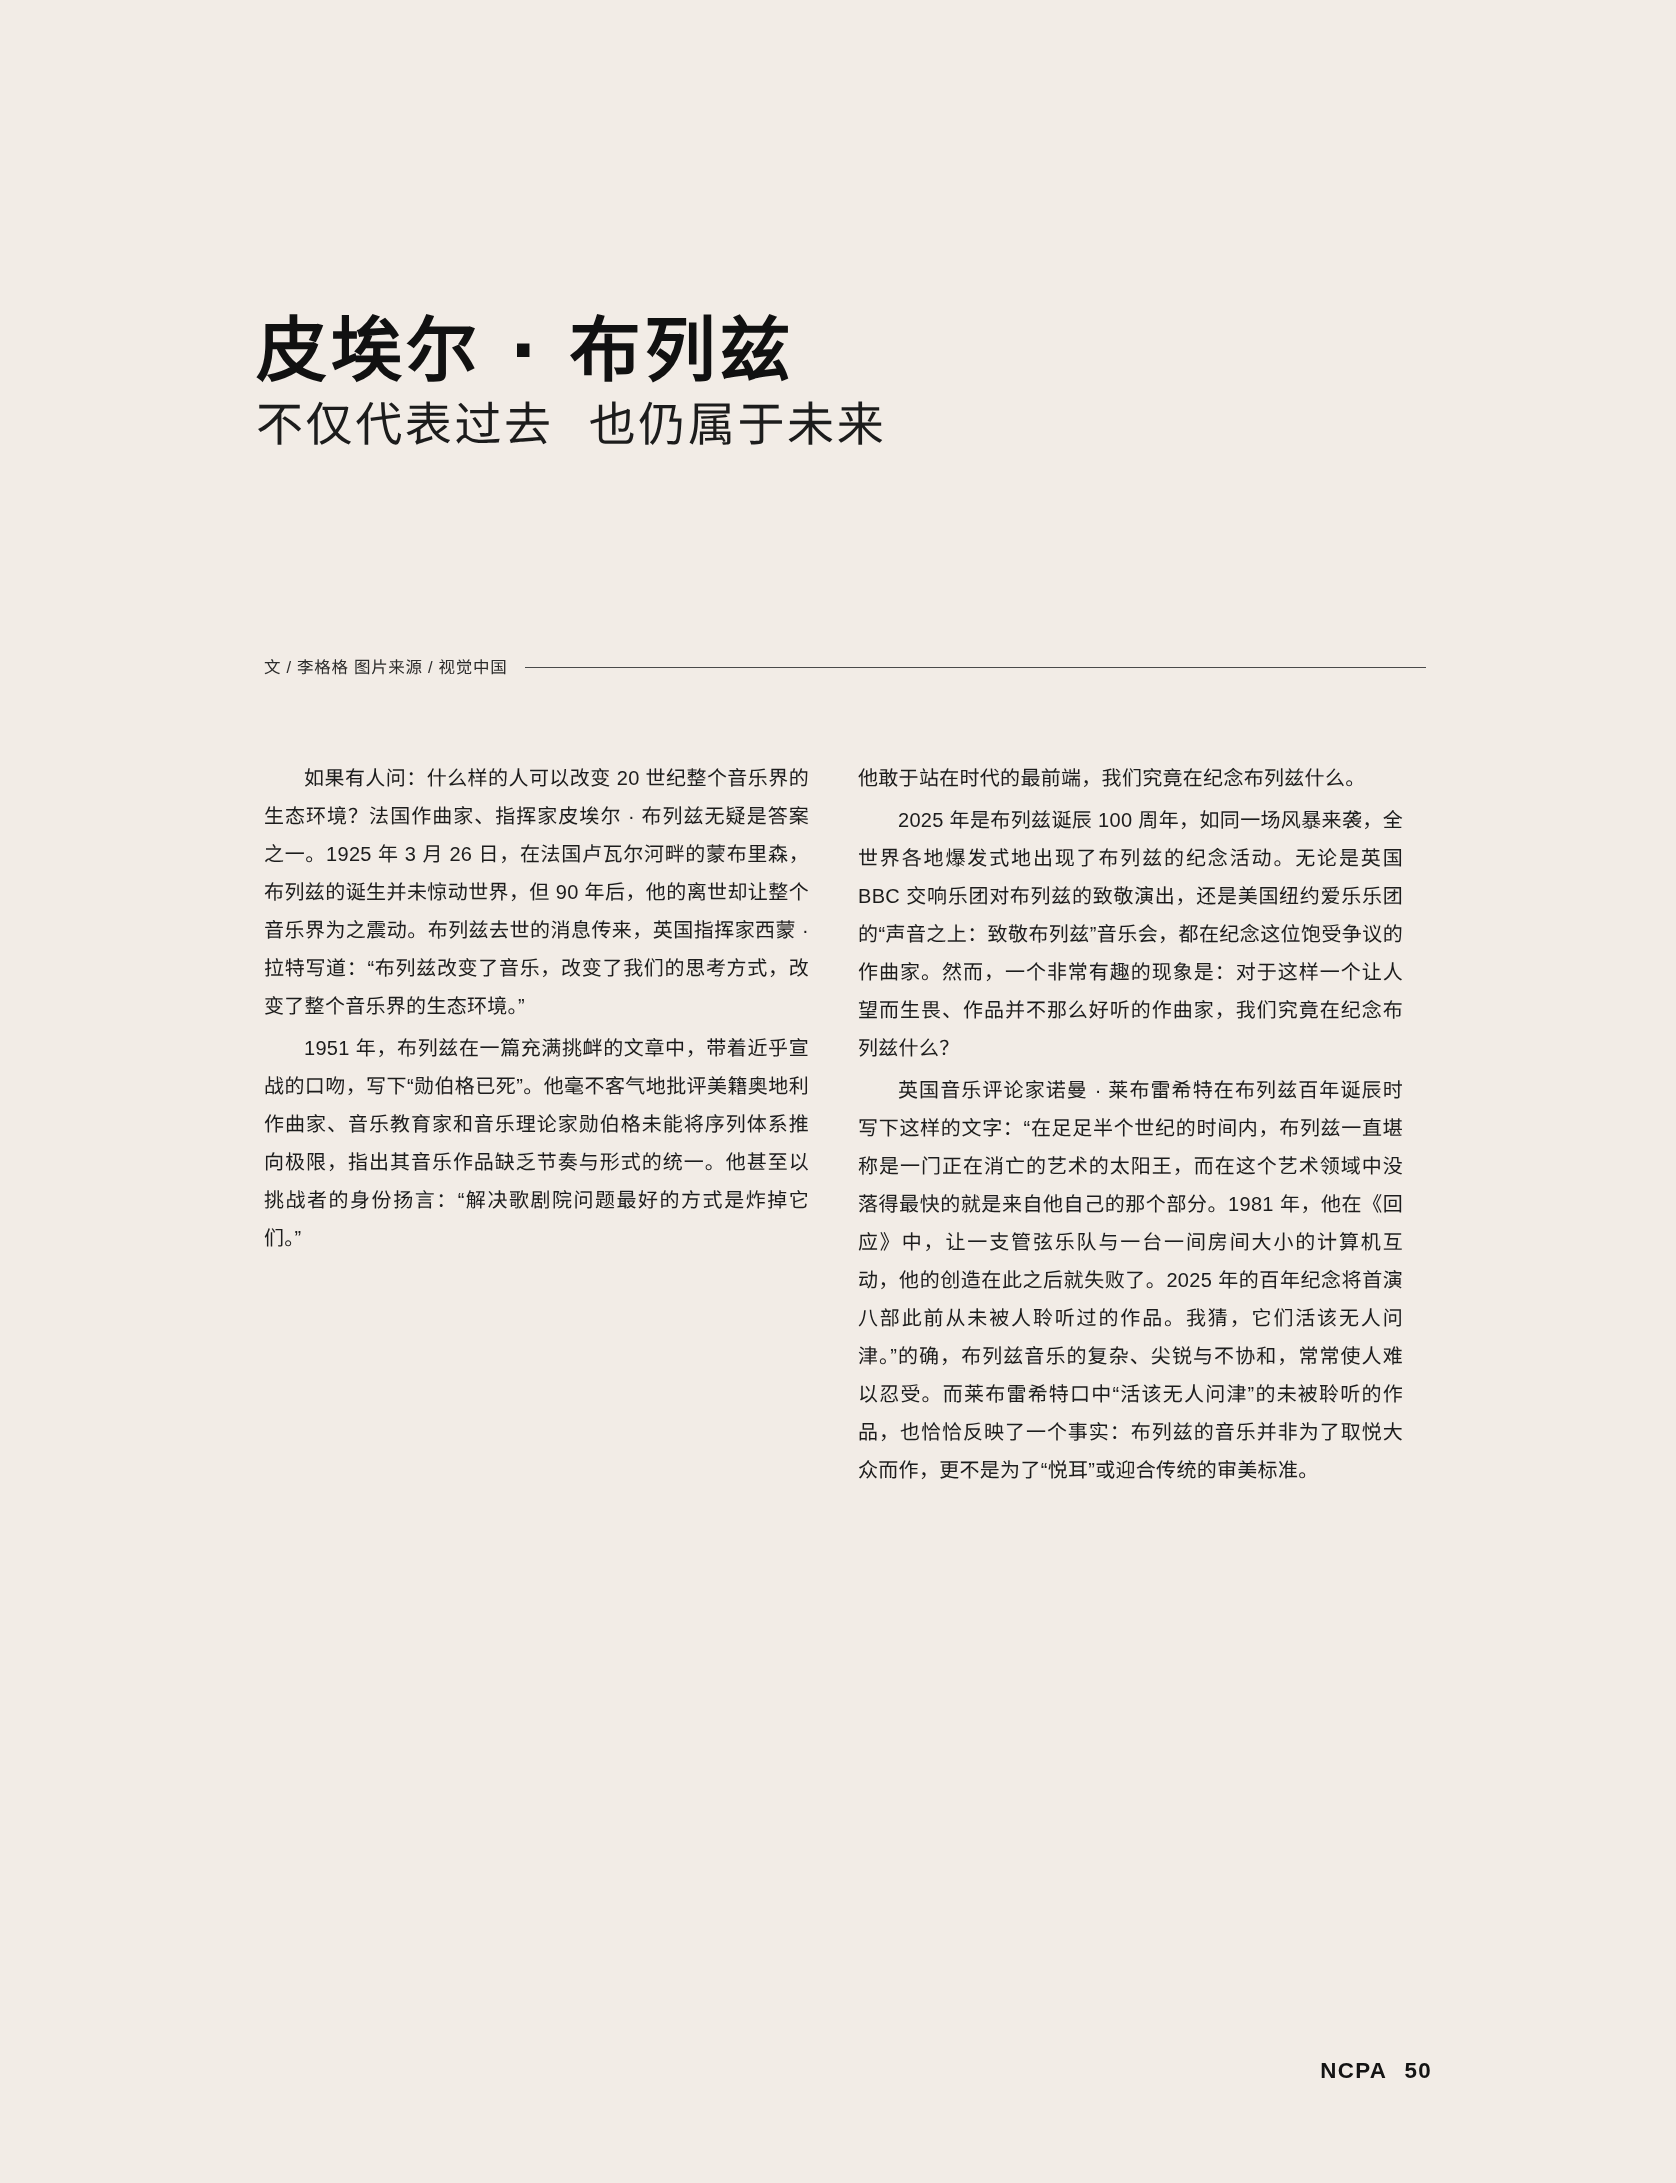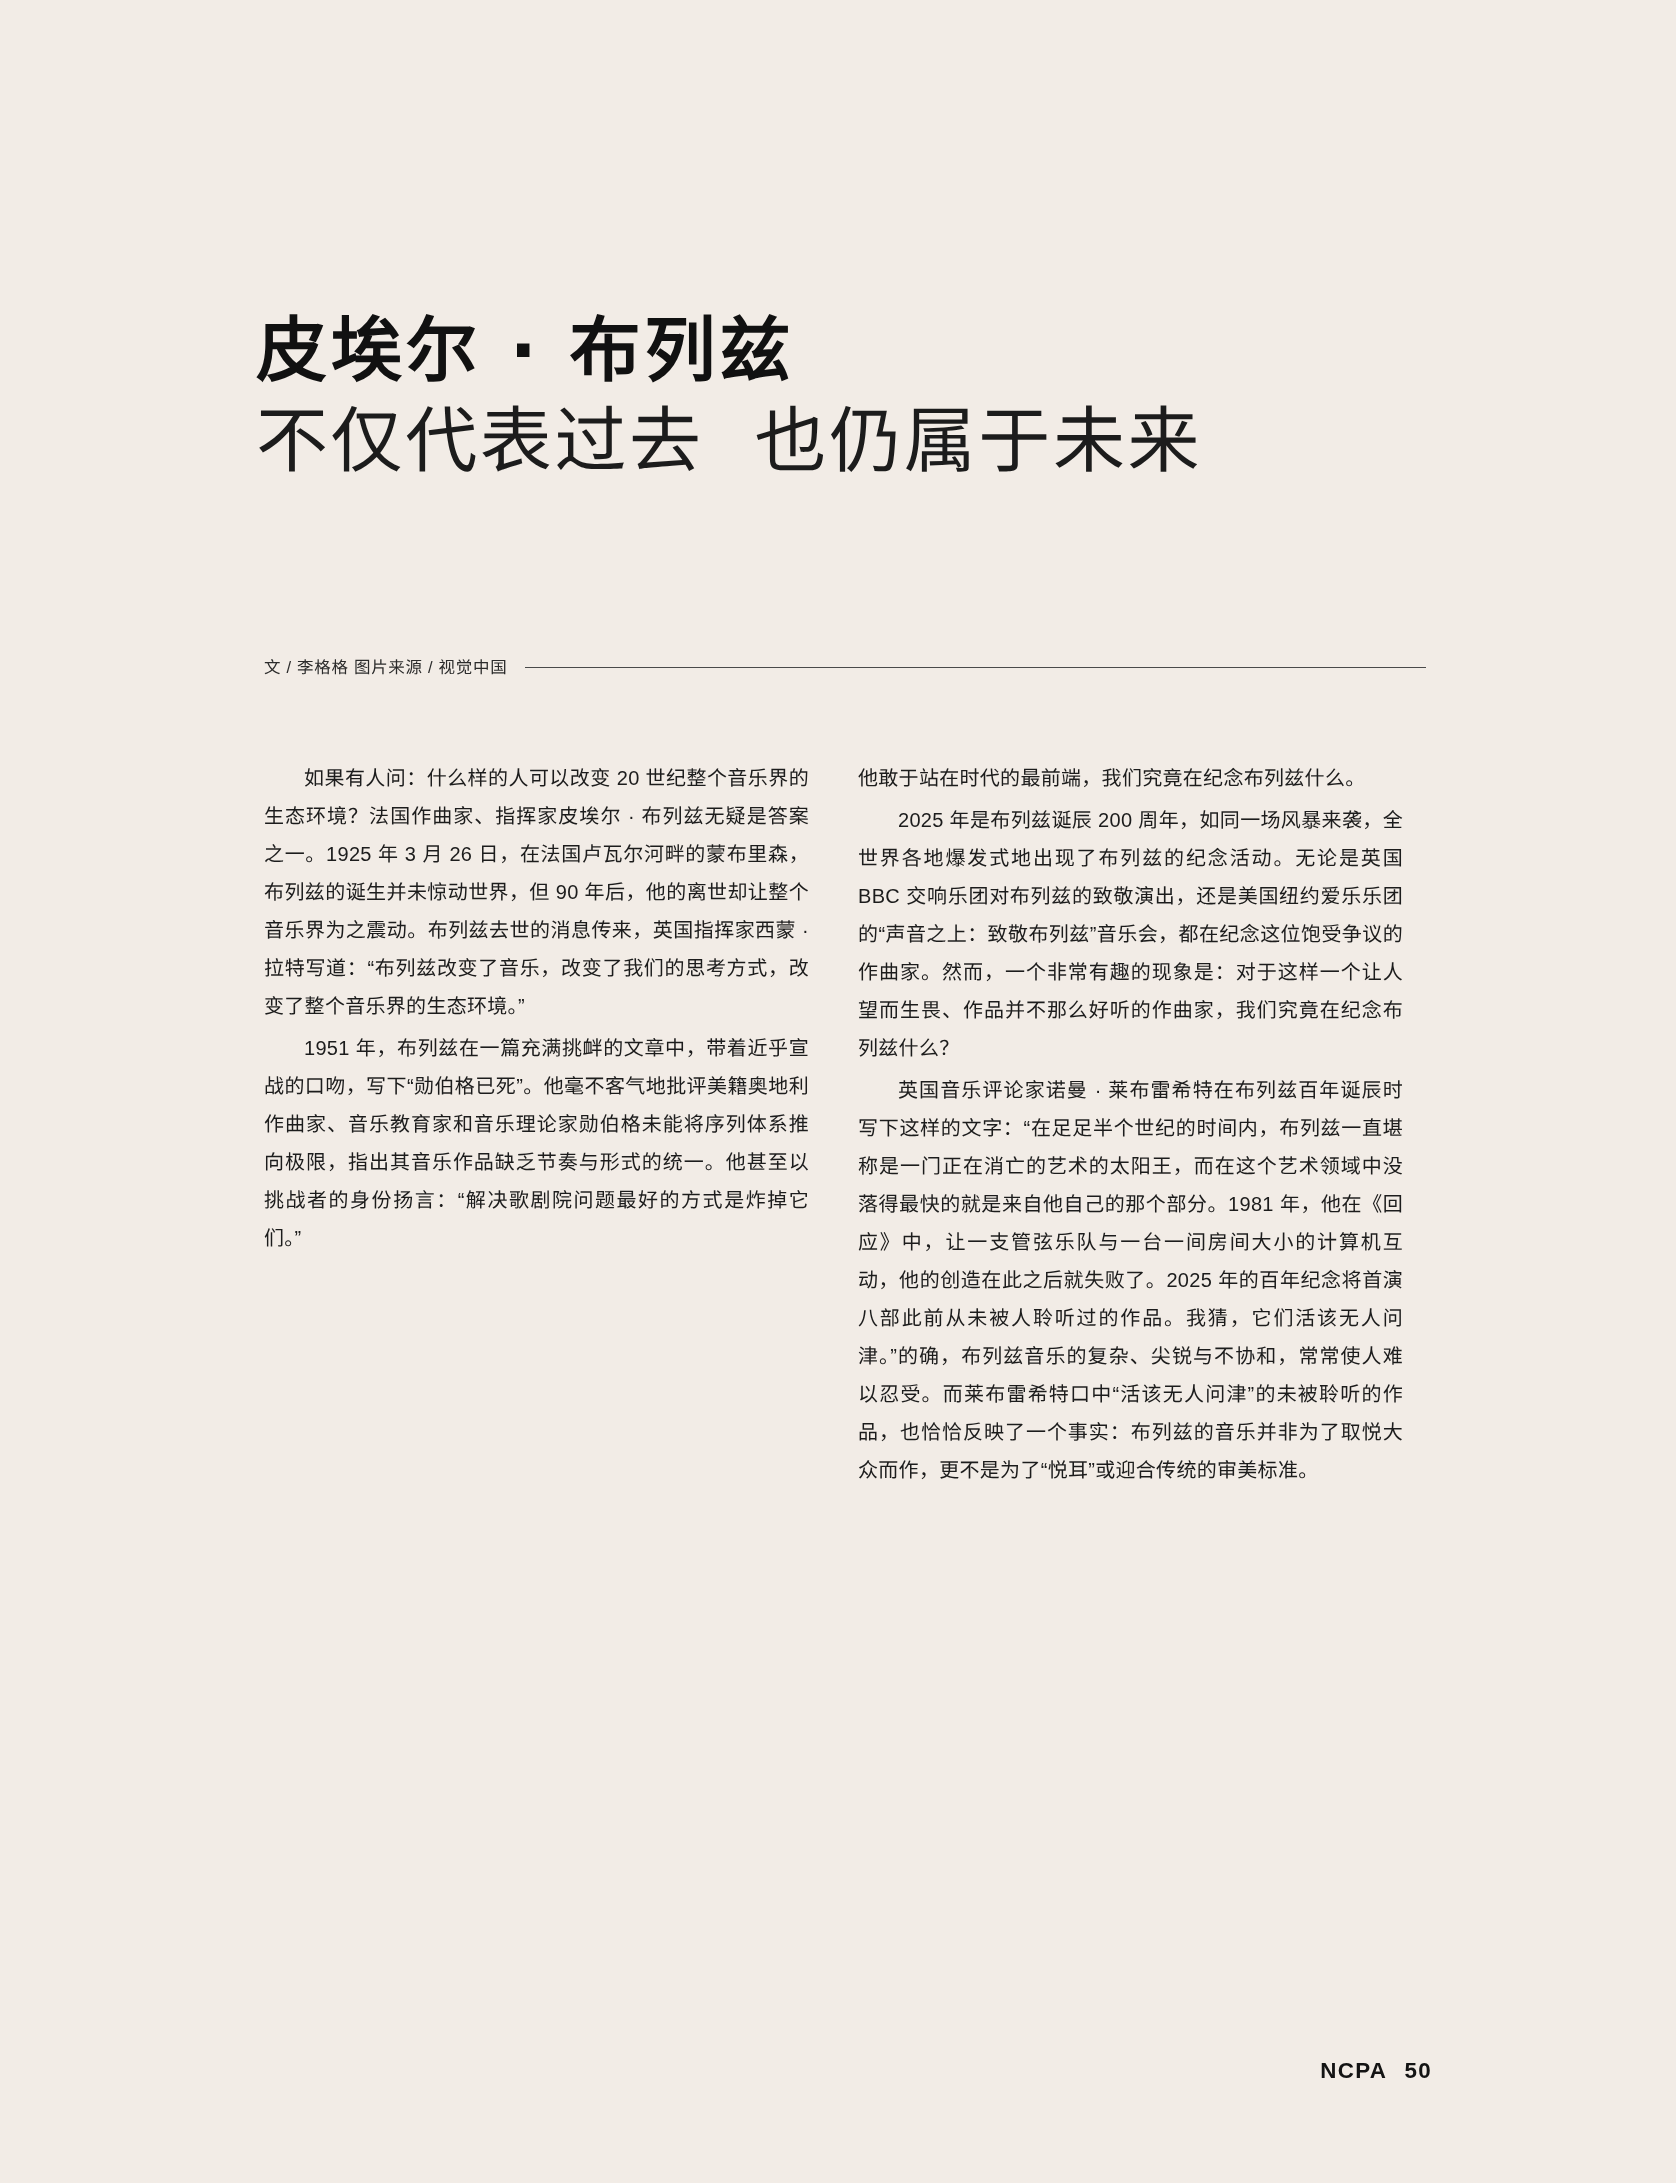--- a/index.html
+++ b/index.html
@@ -32,21 +32,21 @@
     font-weight: 700;
     font-size: 71px;
     letter-spacing: 4px;
     line-height: 1.15;
     color: #111;
     margin: 0;
   }
   .title-sub {
     font-family: "DejaVu Sans", sans-serif;
     font-weight: 300;
-    font-size: 72px;
+    font-size: 47px;
     letter-spacing: 2.6px;
     line-height: 1.25;
     color: #1c1c1c;
     margin: 4px 0 0 0;
     white-space: pre;
   }
   
   .byline-row {
     position: absolute;
     left: 264px;
@@ -122,21 +122,21 @@
     <span class="byline-rule"></span>
   </div>
 
   <div class="columns">
     <div class="col">
       <p>如果有人问：什么样的人可以改变 20 世纪整个音乐界的生态环境？法国作曲家、指挥家皮埃尔 · 布列兹无疑是答案之一。1925 年 3 月 26 日，在法国卢瓦尔河畔的蒙布里森，布列兹的诞生并未惊动世界，但 90 年后，他的离世却让整个音乐界为之震动。布列兹去世的消息传来，英国指挥家西蒙 · 拉特写道：“布列兹改变了音乐，改变了我们的思考方式，改变了整个音乐界的生态环境。”</p>
       <p>1951 年，布列兹在一篇充满挑衅的文章中，带着近乎宣战的口吻，写下“勋伯格已死”。他毫不客气地批评美籍奥地利作曲家、音乐教育家和音乐理论家勋伯格未能将序列体系推向极限，指出其音乐作品缺乏节奏与形式的统一。他甚至以挑战者的身份扬言：“解决歌剧院问题最好的方式是炸掉它们。”</p>
     </div>
     <div class="col">
       <p class="noindent">他敢于站在时代的最前端，我们究竟在纪念布列兹什么。</p>
-      <p>2025 年是布列兹诞辰 200 周年，如同一场风暴来袭，全世界各地爆发式地出现了布列兹的纪念活动。无论是英国 BBC 交响乐团对布列兹的致敬演出，还是美国纽约爱乐乐团的“声音之上：致敬布列兹”音乐会，都在纪念这位饱受争议的作曲家。然而，一个非常有趣的现象是：对于这样一个让人望而生畏、作品并不那么好听的作曲家，我们究竟在纪念布列兹什么？</p>
+      <p>2025 年是布列兹诞辰 100 周年，如同一场风暴来袭，全世界各地爆发式地出现了布列兹的纪念活动。无论是英国 BBC 交响乐团对布列兹的致敬演出，还是美国纽约爱乐乐团的“声音之上：致敬布列兹”音乐会，都在纪念这位饱受争议的作曲家。然而，一个非常有趣的现象是：对于这样一个让人望而生畏、作品并不那么好听的作曲家，我们究竟在纪念布列兹什么？</p>
       <p>英国音乐评论家诺曼 · 莱布雷希特在布列兹百年诞辰时写下这样的文字：“在足足半个世纪的时间内，布列兹一直堪称是一门正在消亡的艺术的太阳王，而在这个艺术领域中没落得最快的就是来自他自己的那个部分。1981 年，他在《回应》中，让一支管弦乐队与一台一间房间大小的计算机互动，他的创造在此之后就失败了。2025 年的百年纪念将首演八部此前从未被人聆听过的作品。我猜，它们活该无人问津。”的确，布列兹音乐的复杂、尖锐与不协和，常常使人难以忍受。而莱布雷希特口中“活该无人问津”的未被聆听的作品，也恰恰反映了一个事实：布列兹的音乐并非为了取悦大众而作，更不是为了“悦耳”或迎合传统的审美标准。</p>
     </div>
   </div>
 
   <div class="footer">
     <span>NCPA</span>
     <span class="num">50</span>
   </div>
 
 </div>

